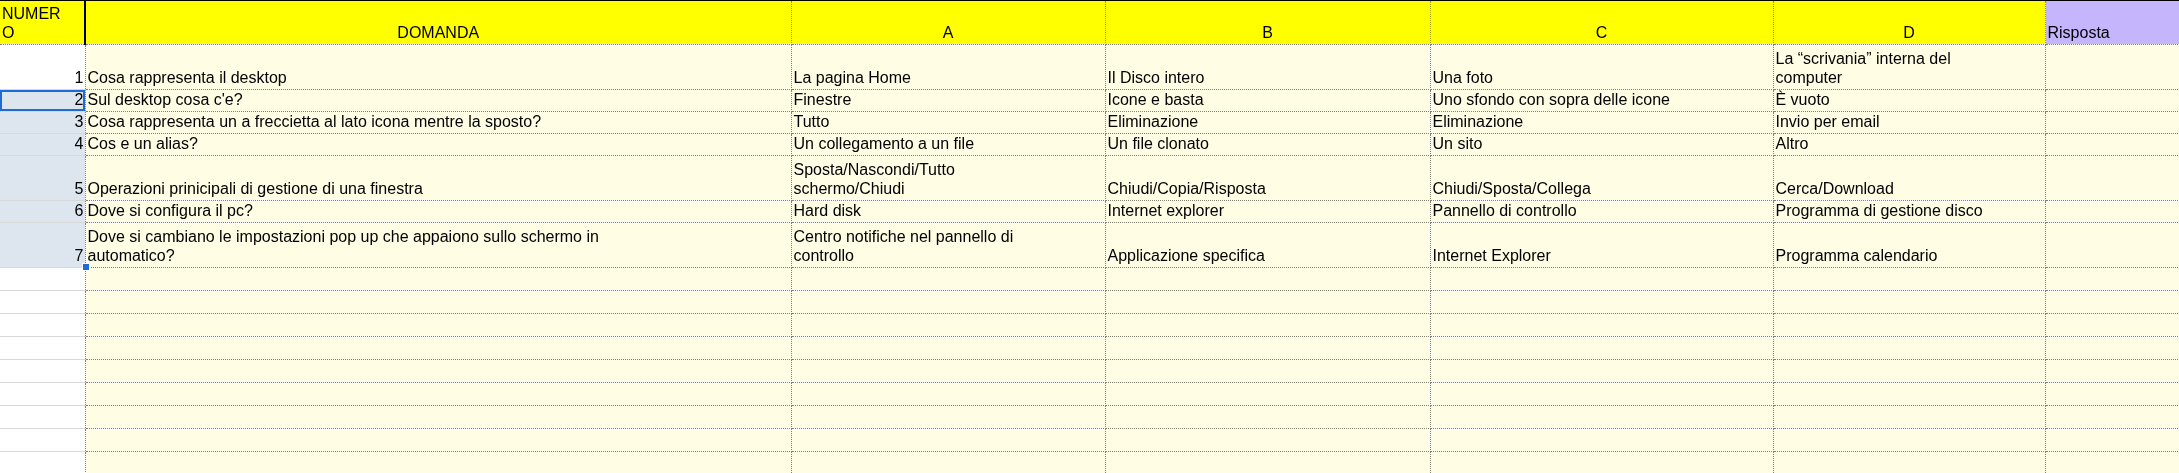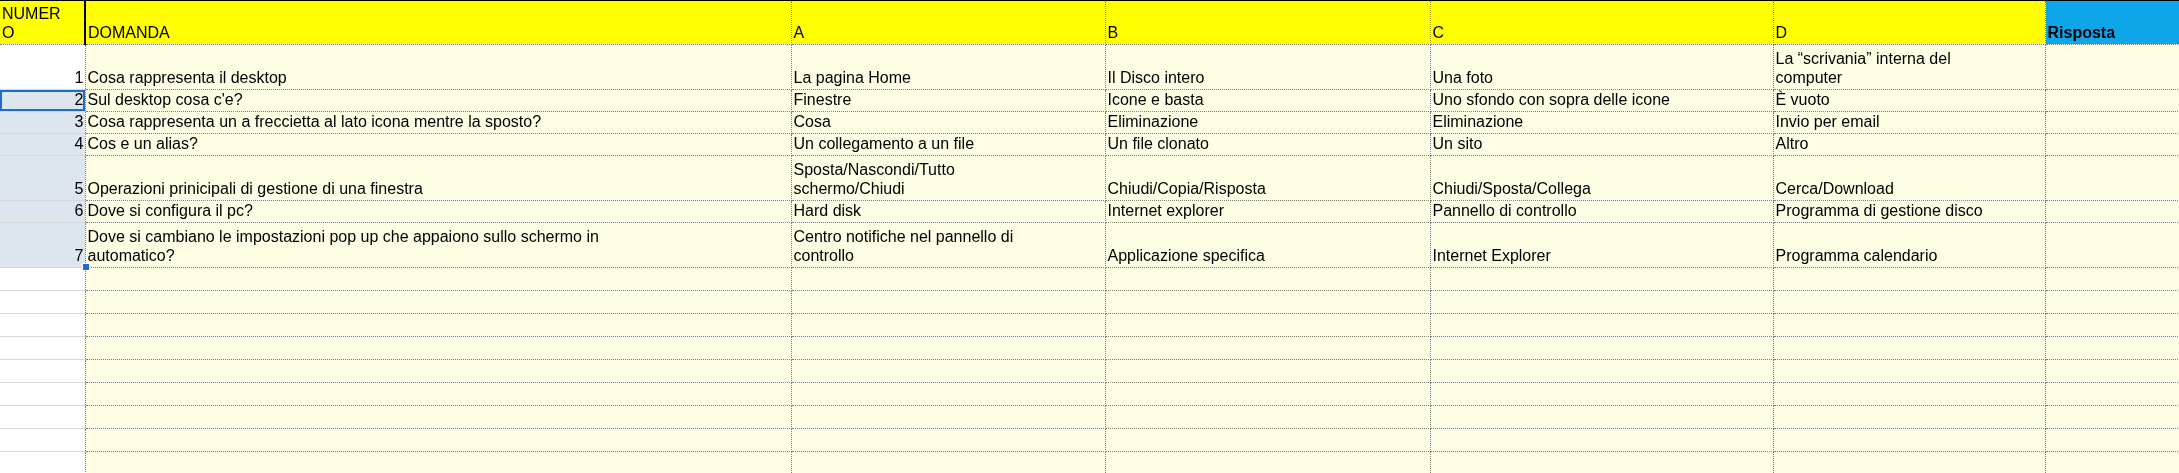--- a/index.html
+++ b/index.html
@@ -22,22 +22,22 @@
   td.num.active{box-shadow:inset 0 0 0 2px #1e6bd7;}
   
   td.iv{
     background:#fffde4;
     border-left:1px dotted #82816f;
     border-right:1px dotted #82816f;
     border-bottom:1px dotted #82816f;
   }
   
   tr.hdr td{border-top:1px solid #000;border-bottom:1px dotted #82816f;}
-  td.hy{background:#ffff00;border-right:1px dotted #9c9a00;}
-  td.ho{background:#0ea5e9;font-weight:bold;}
+  td.hy{background:#ffff00;border-right:1px dotted #9c9a00;text-align:center;}
+  td.ho{background:#c4b5fd;}
   td.numh{border-top:none;text-align:left;padding-right:1px;}
   td.dom{border-left:2px solid #000;}
   .fill-handle{
     position:absolute;left:82px;top:263px;width:6px;height:6px;
     background:#1e6bd7;border:1px solid #ffffff;
   }
 </style>
 </head>
 <body>
 
@@ -82,21 +82,21 @@
     <td class="iv">Finestre</td>
     <td class="iv">Icone e basta</td>
     <td class="iv">Uno sfondo con sopra delle icone</td>
     <td class="iv">È vuoto</td>
     <td class="iv"></td>
   </tr>
 
   <tr style="height:22px">
     <td class="num sel">3</td>
     <td class="iv">Cosa rappresenta un a freccietta al lato icona mentre la sposto?</td>
-    <td class="iv">Cosa</td>
+    <td class="iv">Tutto</td>
     <td class="iv">Eliminazione</td>
     <td class="iv">Eliminazione</td>
     <td class="iv">Invio per email</td>
     <td class="iv"></td>
   </tr>
 
   <tr style="height:22px">
     <td class="num sel">4</td>
     <td class="iv">Cos e un alias?</td>
     <td class="iv">Un collegamento a un file</td>

